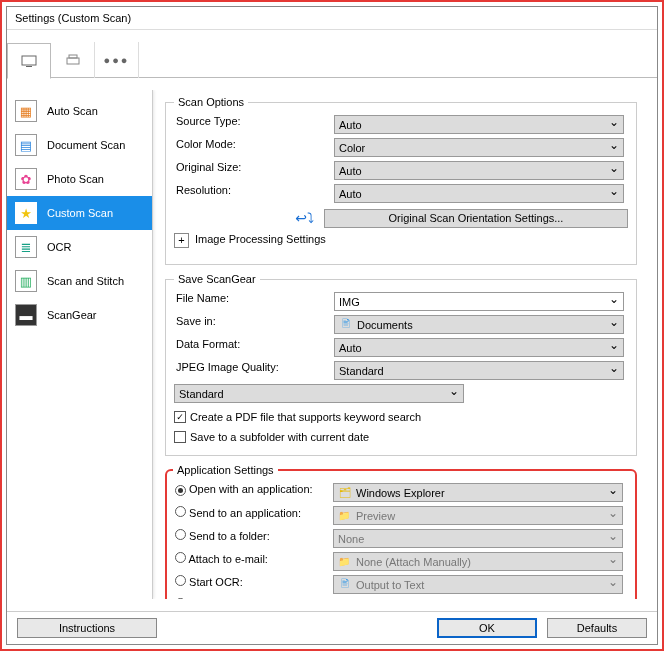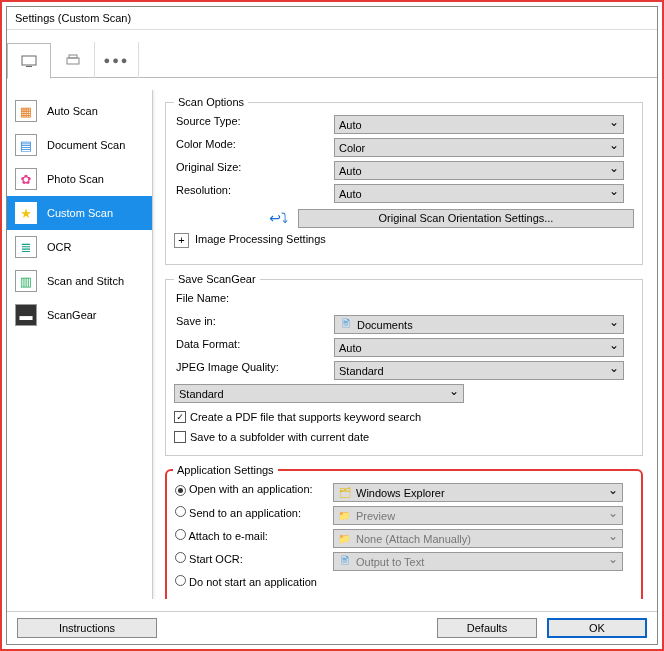--- a/index.html
+++ b/index.html
@@ -83,21 +83,21 @@
     font-size: 13px;
   }
   .sidebar-item.selected .sidebar-icon { border-color: #fff; }
   .content {
     flex: 1;
     padding: 6px 10px 6px 12px;
     overflow-y: auto;
   }
   fieldset {
     border: 1px solid #ccc;
-    margin: 0 4px 8px 0;
+    margin: 0 10px 8px 0;
     padding: 6px 8px 8px 8px;
   }
   legend {
     font-size: 11px;
     padding: 0 4px;
   }
   fieldset.highlight {
     border: 2px solid #e53935;
     border-radius: 6px;
     padding-left: 6px;
@@ -132,21 +132,21 @@
     top: -1px;
     font-size: 12px;
   }
   .dropdown-icon {
     width: 14px; height: 14px;
     margin-right: 4px;
     display: inline-flex; align-items: center; justify-content: center;
     font-size: 10px;
   }
   .wide-btn {
-    width: 336px;
+    width: 304px;
     height: 19px;
     background: #dcdcdc;
     border: 1px solid #999;
     text-align: center;
     line-height: 17px;
     font-size: 11px;
   }
   .expand-btn {
     width: 15px; height: 15px;
     border: 1px solid #888;
@@ -293,20 +293,25 @@
           <div class="row" style="margin-top:4px">
             <span class="expand-btn">+</span>
             <span>Image Processing Settings</span>
           </div>
         </fieldset>
 
         <fieldset>
           <legend>Save ScanGear</legend>
           <div class="row">
             <div class="row-label">File Name:</div>
+            <div class="row-control">
+                <div class="dropdown" style="background:#fff">
+                  <span>IMG</span>
+                </div>
+              </div>
           </div>
           <div class="row">
             <div class="row-label">Save in:</div>
             <div class="row-control">
                 <div class="dropdown">
                   <span class="dropdown-icon" style="color:#1a8ee8">🖹</span>
                   <span>Documents</span>
                 </div>
               </div>
           </div>
@@ -357,20 +362,28 @@
           <div class="row">
             <div class="row-label"><span class="radio"></span> <span>Send to an application:</span></div>
             <div class="row-control">
                 <div class="dropdown disabled">
                   <span class="dropdown-icon" style="color:#d4a017">📁</span>
                   <span>Preview</span>
                 </div>
               </div>
           </div>
           <div class="row">
+            <div class="row-label"><span class="radio"></span> <span>Send to a folder:</span></div>
+            <div class="row-control">
+                <div class="dropdown disabled">
+                  <span>None</span>
+                </div>
+              </div>
+          </div>
+          <div class="row">
             <div class="row-label"><span class="radio"></span> <span>Attach to e-mail:</span></div>
             <div class="row-control">
                 <div class="dropdown disabled">
                   <span class="dropdown-icon" style="color:#d4a017">📁</span>
                   <span>None (Attach Manually)</span>
                 </div>
               </div>
           </div>
           <div class="row">
             <div class="row-label"><span class="radio"></span> <span>Start OCR:</span></div>
@@ -388,18 +401,18 @@
             <div class="wide-btn" style="width:210px">More Functions</div>
           </div>
         </fieldset>
 
       </div>
     </div>
 
     <div class="footer">
       <div class="footer-btn" style="width:140px">Instructions</div>
       <div class="footer-spacer"></div>
+      <div class="footer-btn primary">OK</div>
       <div class="footer-btn">Defaults</div>
-      <div class="footer-btn primary">OK</div>
     </div>
 
   </div>
 </div>
 
 </body></html>

